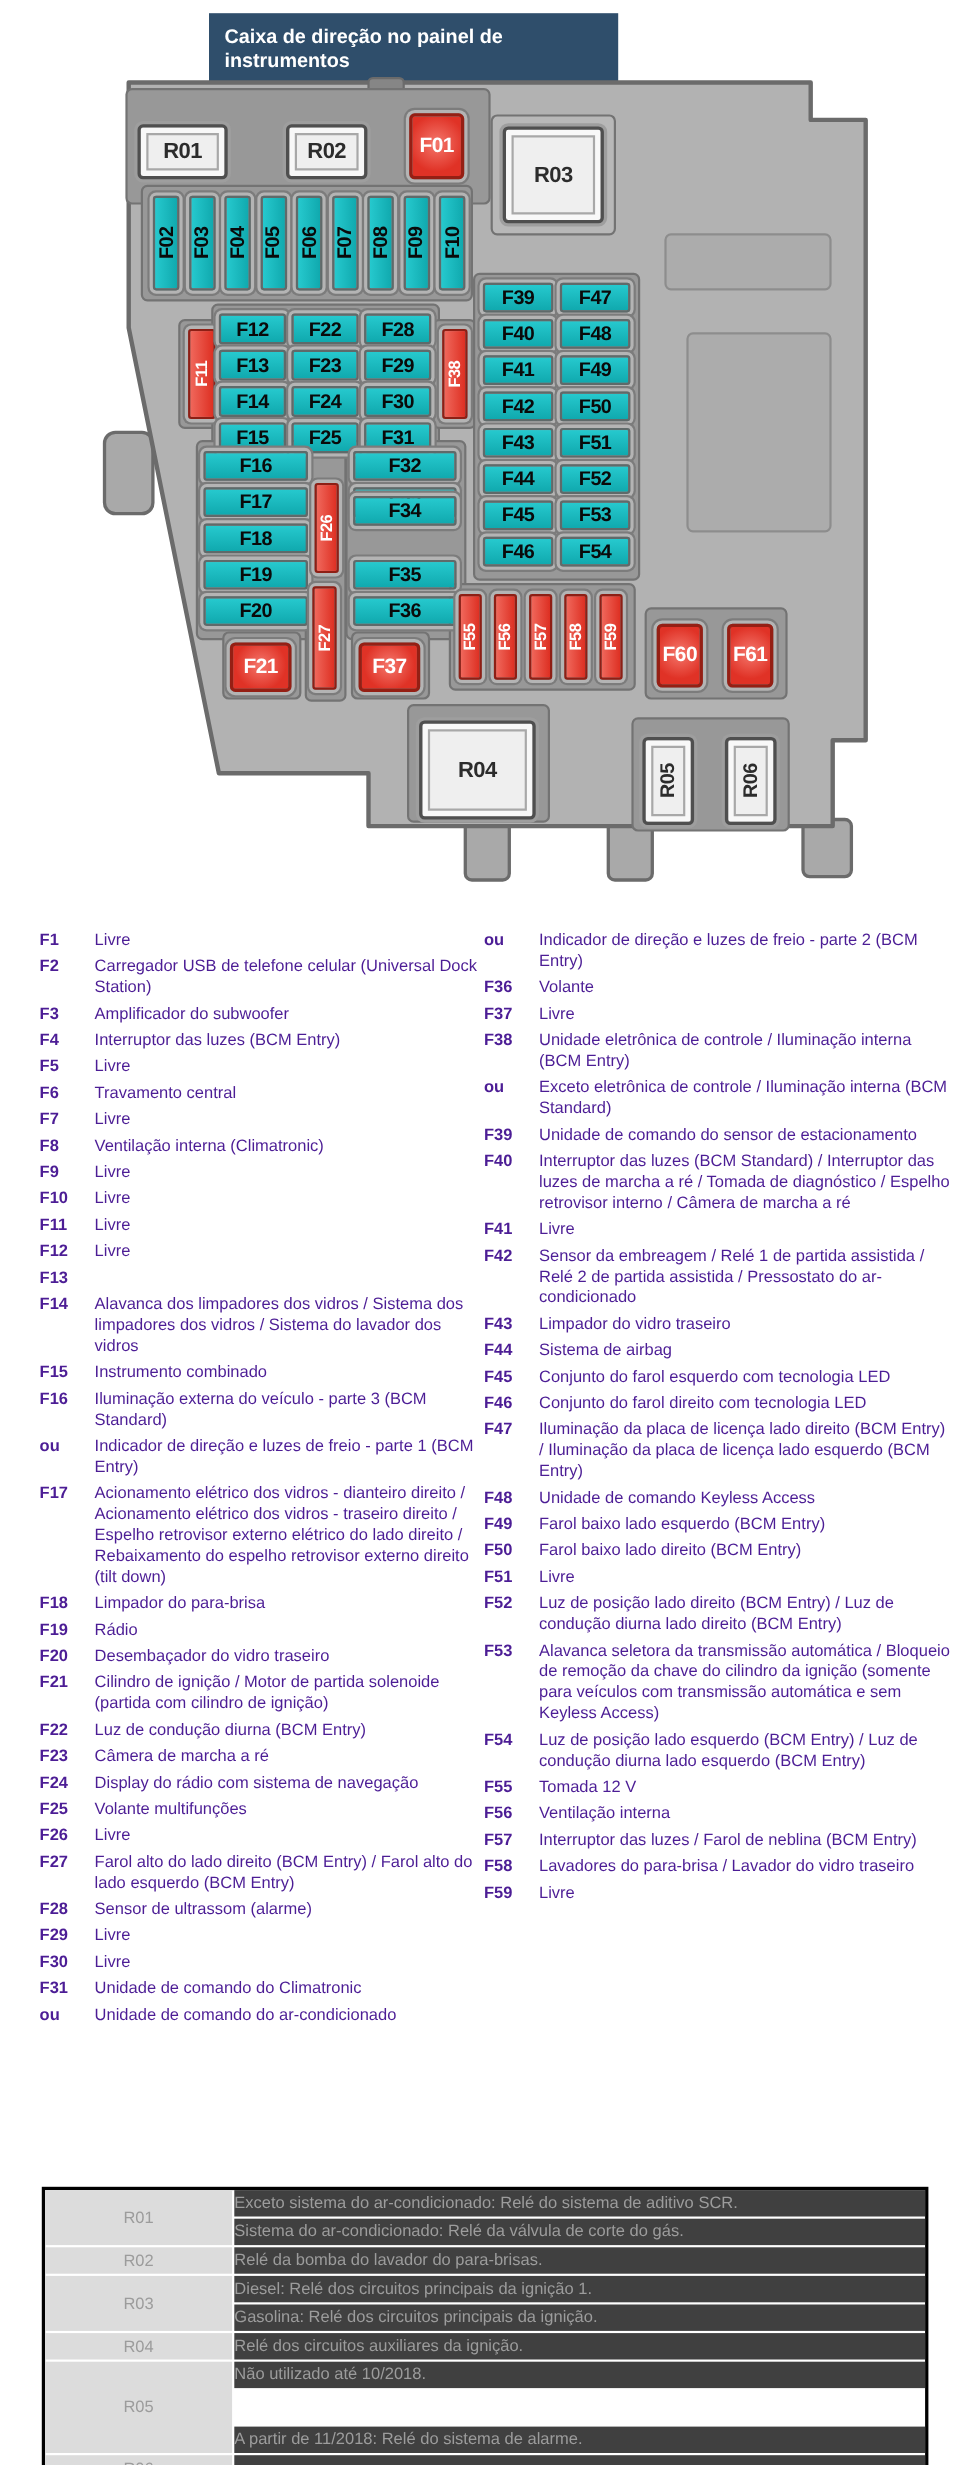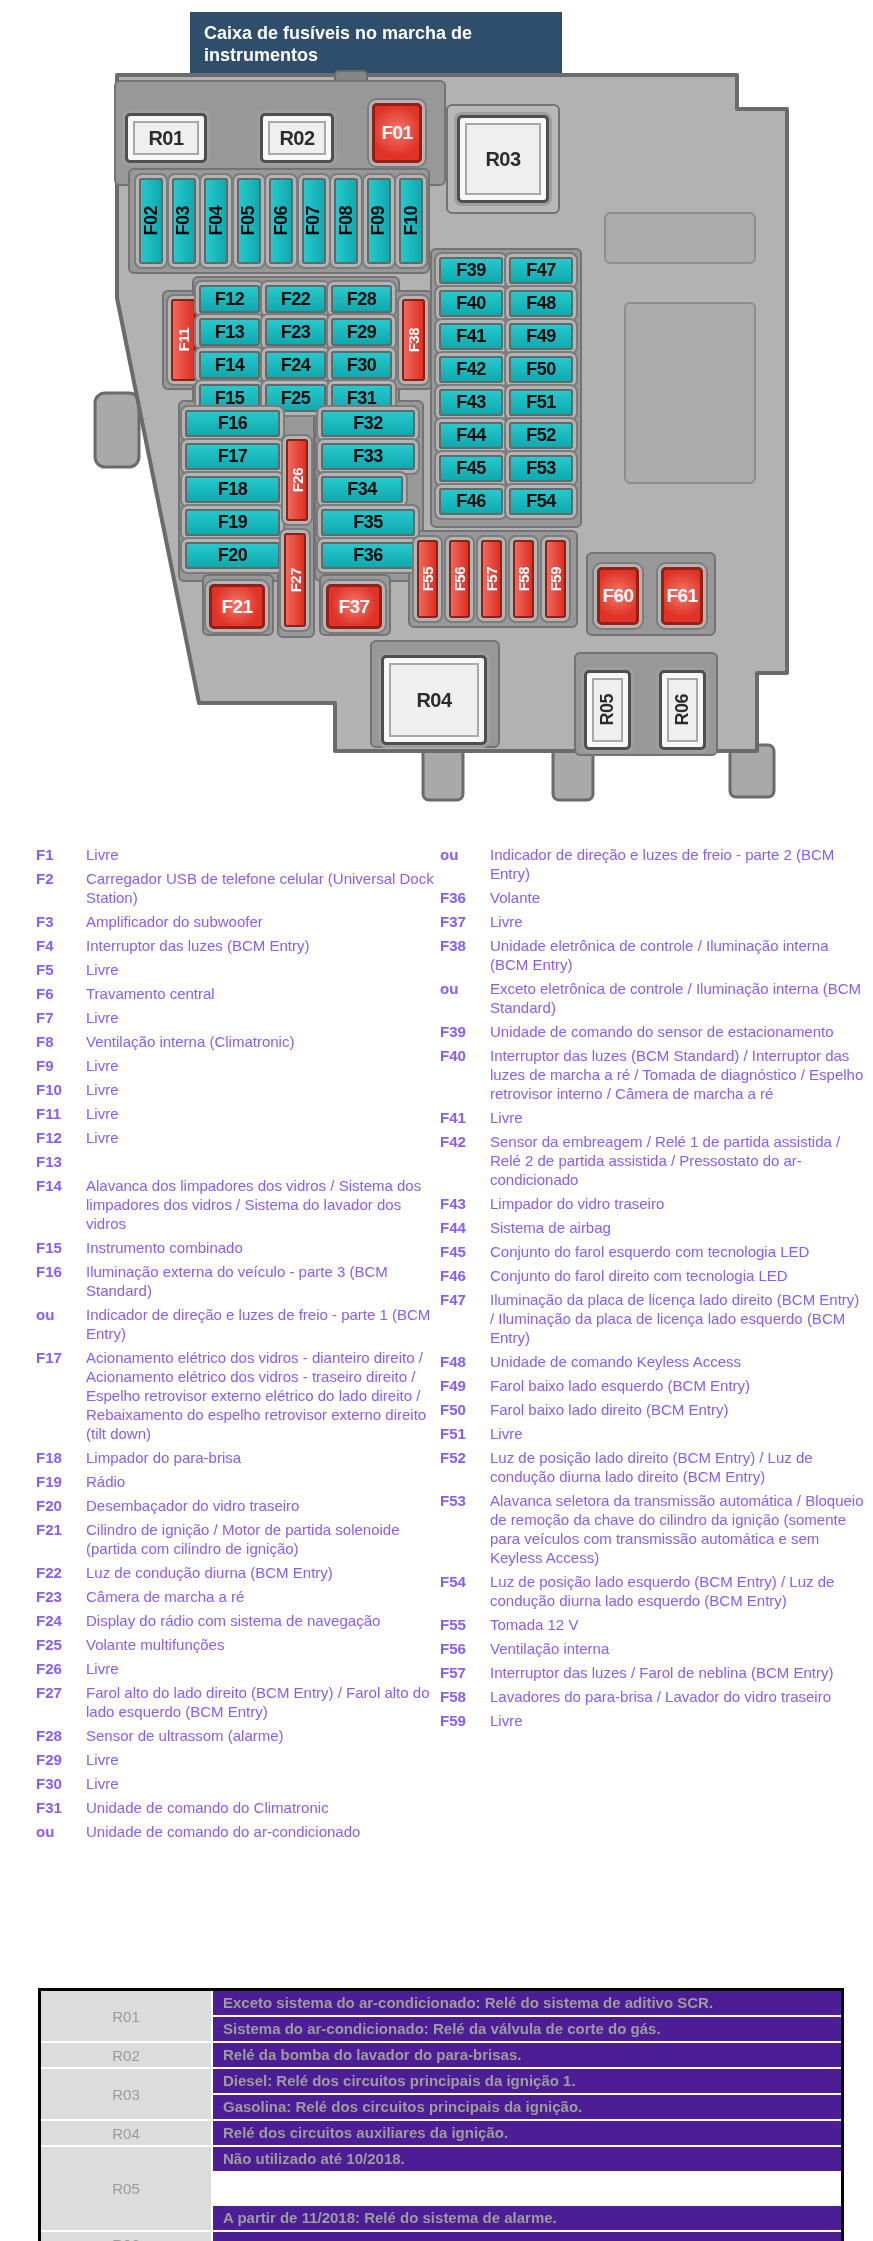--- a/index.html
+++ b/index.html
@@ -43,42 +43,42 @@
     box-shadow:0 0 0 3px #b4b4b4,0 0 0 5px #7c7c7c;
   }
   .relay,.relay-v{
     background:#efefef;color:#2c2c2c;font-size:20px;border:3px solid #4f4f4f;border-radius:5px;
     box-shadow:inset 0 0 0 5px #f8f8f8,inset 0 0 0 7px #a8a8a8,0 0 0 3px #9e9e9e;
   }
   .relay-v{font-size:18px;}
   .v-label{writing-mode:vertical-rl;transform:rotate(180deg);}
 
   
-  .legend-col{position:absolute;top:845px;font-size:15px;line-height:19px;color:#8b5cf6;}
+  .legend-col{position:absolute;top:845px;font-size:15px;line-height:19px;color:#4c1d95;}
   #legend-left{left:36px;width:398px;}
   #legend-right{left:440px;width:426px;}
   .lg-row{display:flex;margin-bottom:5px;}
   .lg-key{flex:0 0 50px;font-weight:bold;}
   .lg-text{flex:1;}
 
   
   .relay-table{
     position:absolute;left:38px;top:1988px;width:806px;box-sizing:border-box;
     border:3px solid #000;background:#fff;display:grid;grid-template-columns:170px 1fr;
     gap:2px;font-size:15px;color:#9c9c9c;
   }
   .rt-key{background:#dcdcdc;display:flex;align-items:center;justify-content:center;}
-  .rt-line{background:#4c1d95;padding:1px 10px;line-height:22px;display:flex;align-items:center;font-weight:bold;}
+  .rt-line{background:#404040;padding:1px 0;line-height:22px;display:flex;align-items:center;}
 </style>
 </head>
 <body>
 
 <div class="page">
 
-  <div class="title-box">Caixa de fusíveis no marcha de instrumentos</div>
+  <div class="title-box">Caixa de direção no painel de instrumentos</div>
 
   <div class="diagram">
     <svg width="710" height="750" viewBox="0 0 710 750">
 
       <g fill="#a9a9a9" stroke="#6b6b6b" stroke-width="3">
         <rect x="10" y="330" width="44" height="74" rx="10"></rect>
         <rect x="338" y="682" width="40" height="55" rx="6"></rect>
         <rect x="468" y="682" width="40" height="55" rx="6"></rect>
         <rect x="645" y="682" width="44" height="52" rx="6"></rect>
       </g>
@@ -173,21 +173,21 @@
         <div class="fz teal-h" style="left: 424px; top: 392px; width: 64px; height: 27px;">F53</div>
         <div class="fz teal-h" style="left: 354px; top: 425px; width: 64px; height: 27px;">F46</div>
         <div class="fz teal-h" style="left: 424px; top: 425px; width: 64px; height: 27px;">F54</div>
         <div class="fz teal-h" style="left: 100px; top: 347px; width: 95px; height: 27px;">F16</div>
         <div class="fz teal-h" style="left: 100px; top: 380px; width: 95px; height: 27px;">F17</div>
         <div class="fz teal-h" style="left: 100px; top: 413px; width: 95px; height: 27px;">F18</div>
         <div class="fz teal-h" style="left: 100px; top: 446px; width: 95px; height: 27px;">F19</div>
         <div class="fz teal-h" style="left: 100px; top: 479px; width: 95px; height: 27px;">F20</div>
         <div class="fz teal-h" style="left: 236px; top: 347px; width: 94px; height: 27px;">F32</div>
         <div class="fz teal-h" style="left: 236px; top: 380px; width: 94px; height: 27px;">F33</div>
-        <div class="fz teal-h" style="left: 236px; top: 413px; width: 82px; height: 27px;">F34</div>
+        <div class="fz teal-h" style="left: 236px; top: 388px; width: 94px; height: 27px;">F34</div>
         <div class="fz teal-h" style="left: 236px; top: 446px; width: 94px; height: 27px;">F35</div>
         <div class="fz teal-h" style="left: 236px; top: 479px; width: 94px; height: 27px;">F36</div>
         <div class="fz red-v" style="left: 201px; top: 376px; width: 22px; height: 82px;">
           <span class="v-label">F26</span>
         </div>
         <div class="fz red-v" style="left: 199px; top: 470px; width: 22px; height: 94px;">
           <span class="v-label">F27</span>
         </div>
         <div class="fz red-sq" style="left: 124px; top: 521px; width: 56px; height: 45px;">F21</div>
         <div class="fz red-sq" style="left: 241px; top: 521px; width: 56px; height: 45px;">F37</div>

